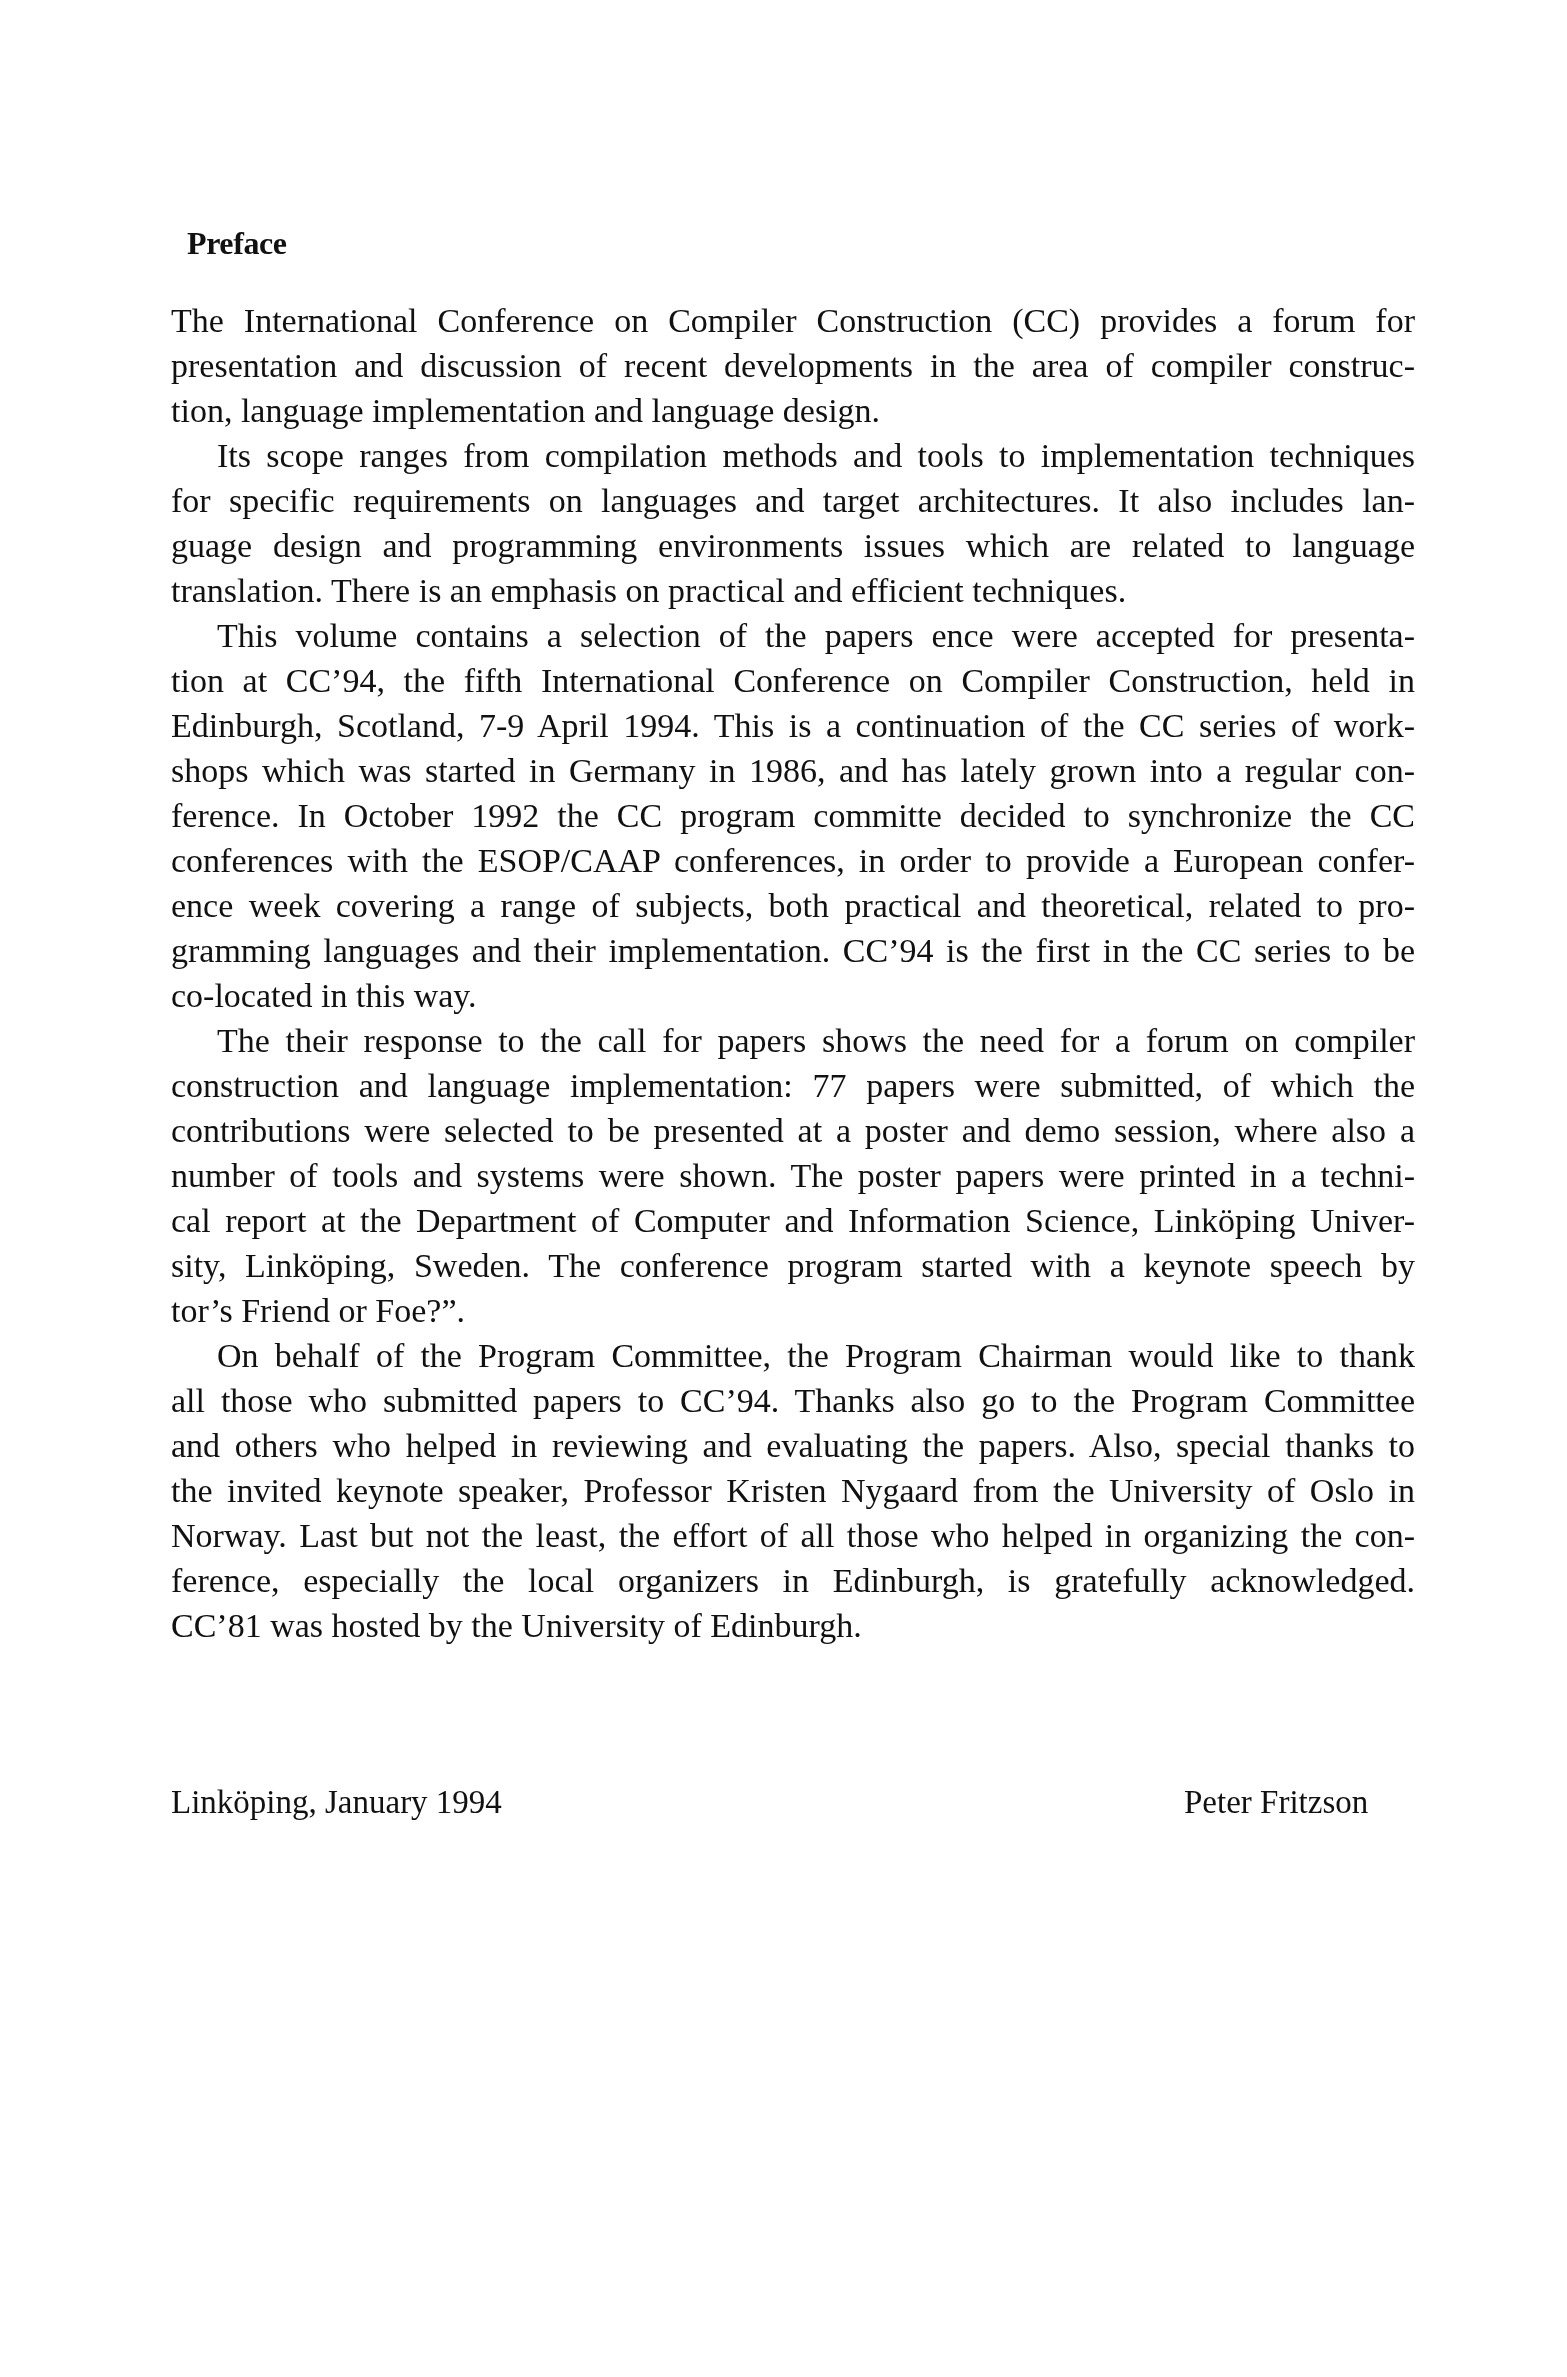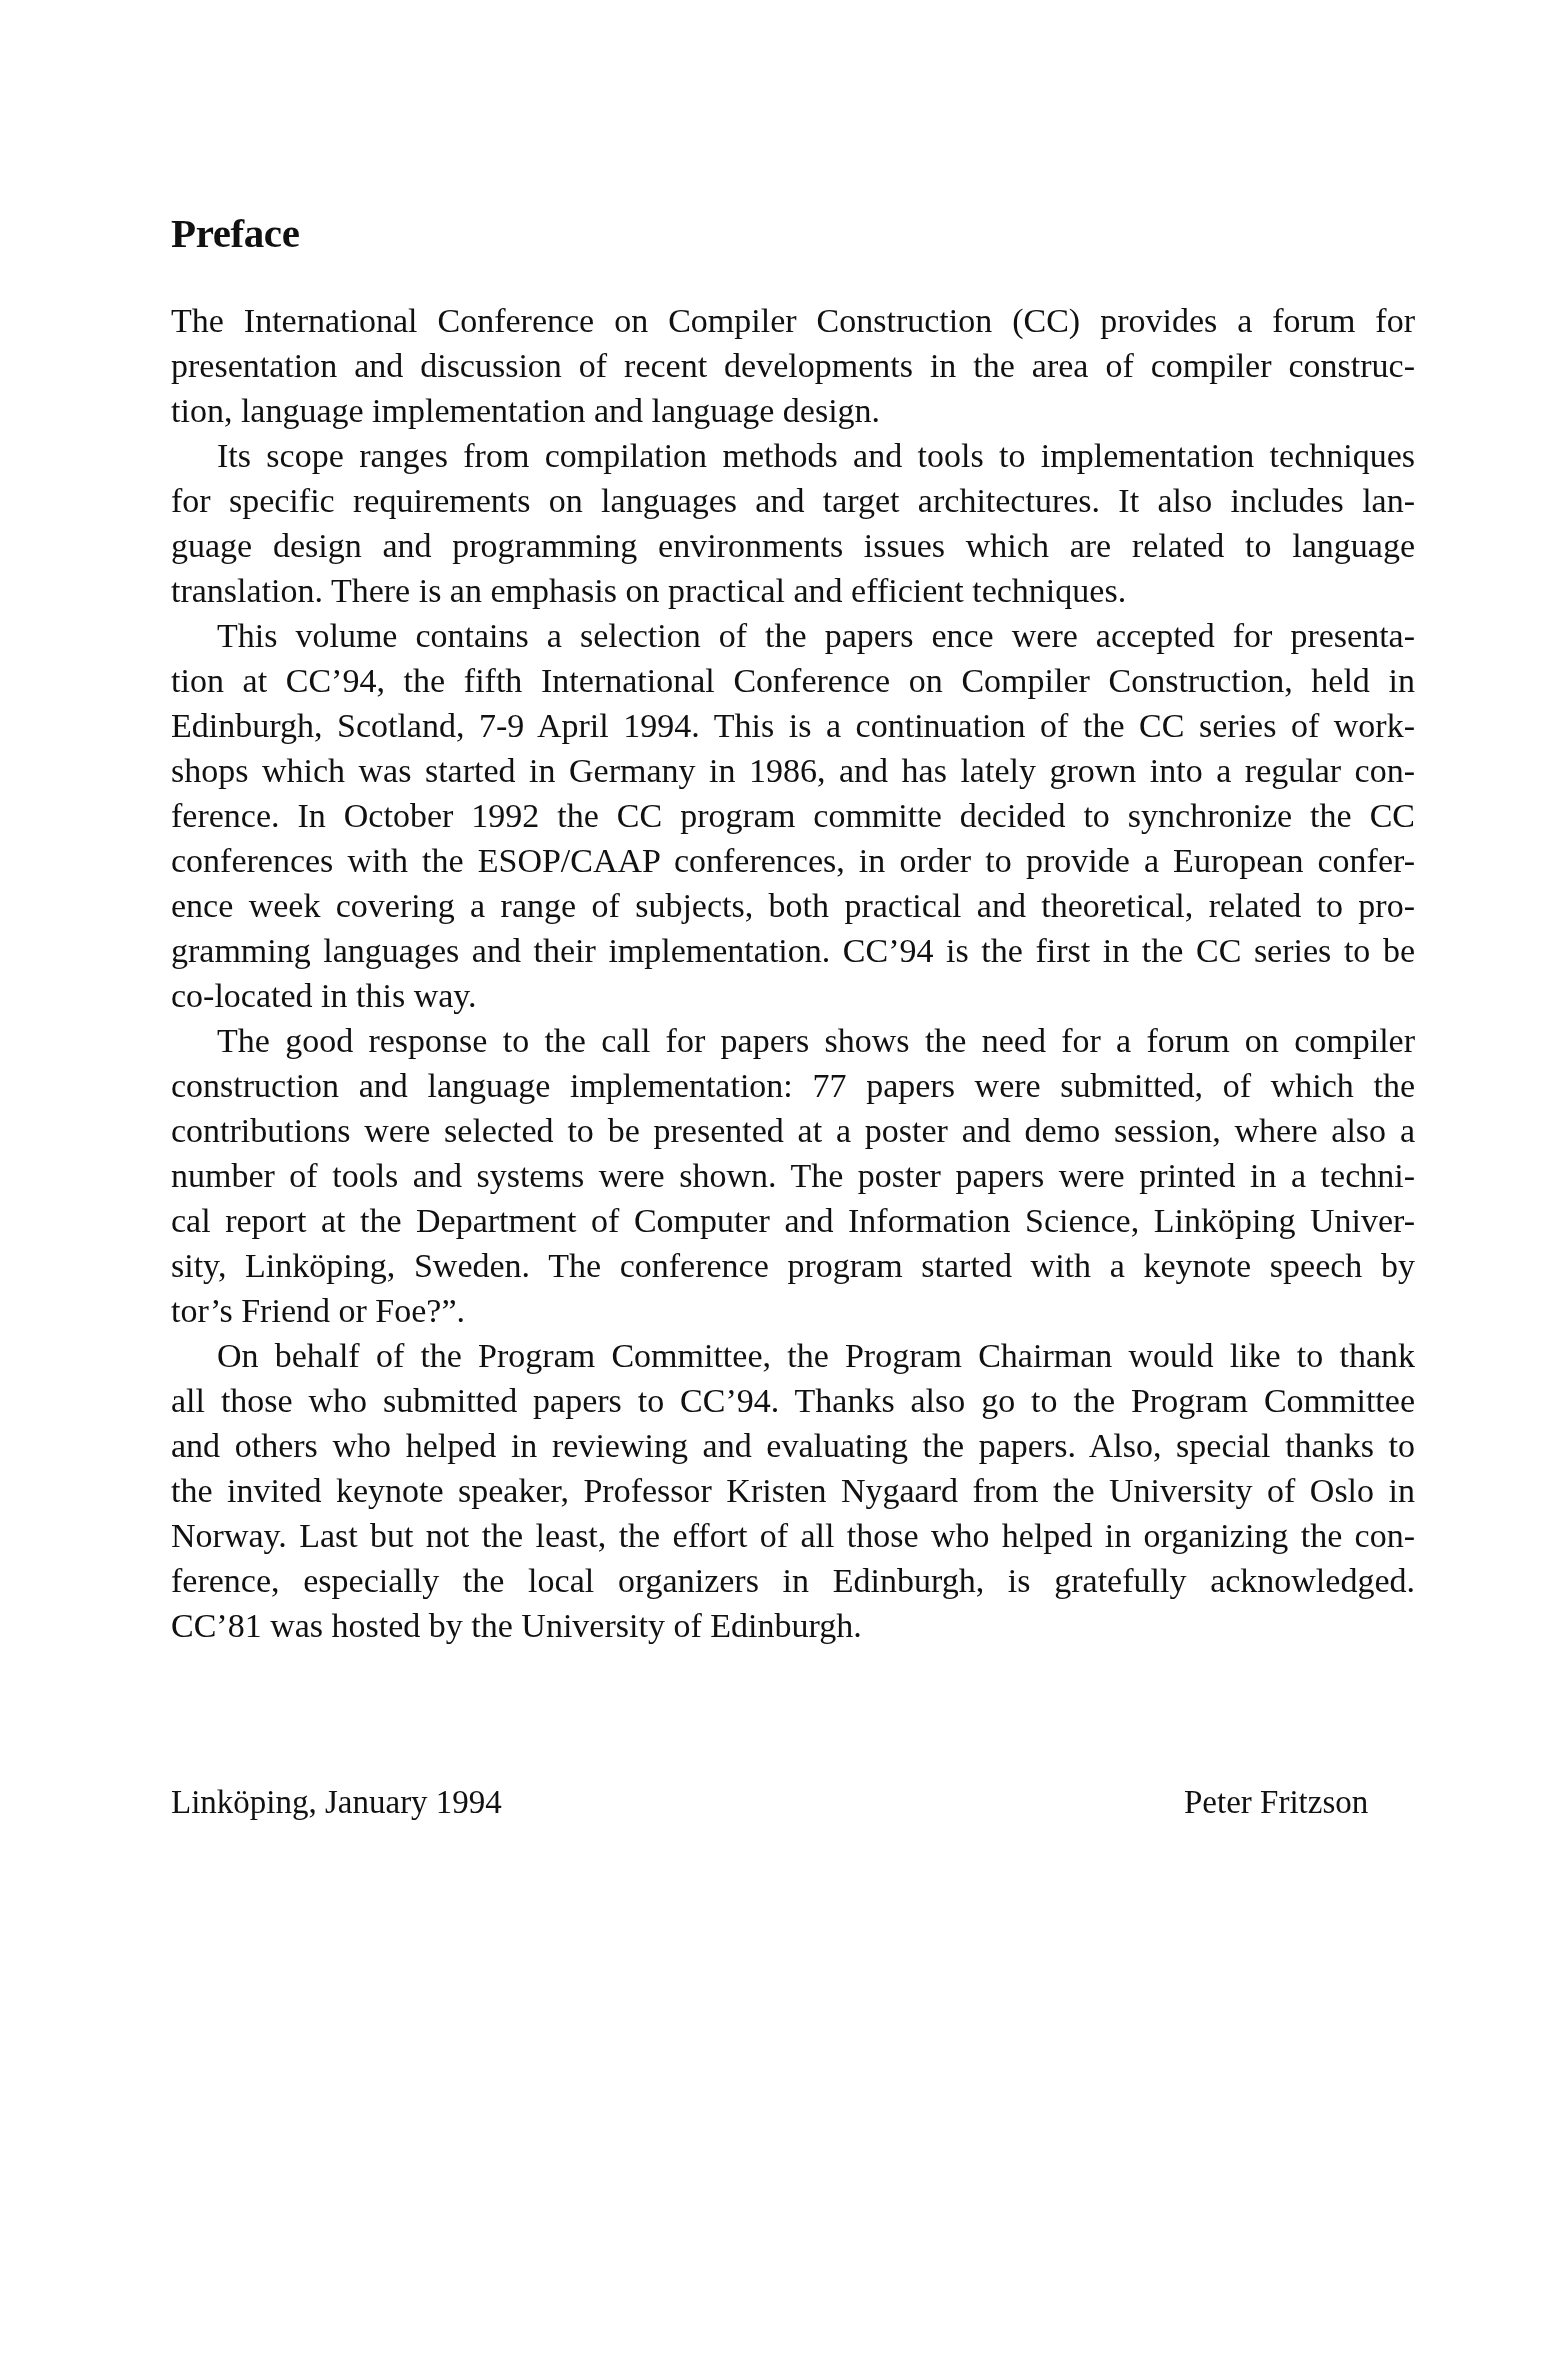--- a/index.html
+++ b/index.html
@@ -14,22 +14,22 @@
   .page {
     position: absolute;
     left: 171px;
     top: 0;
     width: 1244px;
   }
   .title {
     position: absolute;
     top: 209px;
     left: 0;
-    margin: 0;
-    font-size: 41px;
+    margin: 16px;
+    font-size: 32px;
     font-weight: bold;
     letter-spacing: -0.4px;
   }
   .body {
     position: absolute;
     top: 298px;
     left: 0;
     width: 1244px;
   }
   .para { margin: 0; }
@@ -83,21 +83,21 @@
       <span class="line">Edinburgh, Scotland, 7-9 April 1994. This is a continuation of the CC series of work-</span>
       <span class="line">shops which was started in Germany in 1986, and has lately grown into a regular con-</span>
       <span class="line">ference. In October 1992 the CC program committe decided to synchronize the CC</span>
       <span class="line">conferences with the ESOP/CAAP conferences, in order to provide a European confer-</span>
       <span class="line">ence week covering a range of subjects, both practical and theoretical, related to pro-</span>
       <span class="line">gramming languages and their implementation. CC’94 is the first in the CC series to be</span>
       <span class="line last">co-located in this way.</span>
     </p>
 
     <p class="para">
-      <span class="line indent">The good response to the call for papers shows the need for a forum on compiler</span>
+      <span class="line indent">The their response to the call for papers shows the need for a forum on compiler</span>
       <span class="line">construction and language implementation: 77 papers were submitted, of which the</span>
       <span class="line">contributions were selected to be presented at a poster and demo session, where also a</span>
       <span class="line">number of tools and systems were shown. The poster papers were printed in a techni-</span>
       <span class="line">cal report at the Department of Computer and Information Science, Linköping Univer-</span>
       <span class="line">sity, Linköping, Sweden. The conference program started with a keynote speech by</span>
       <span class="line last">tor’s Friend or Foe?”.</span>
     </p>
 
     <p class="para">
       <span class="line indent">On behalf of the Program Committee, the Program Chairman would like to thank</span>

